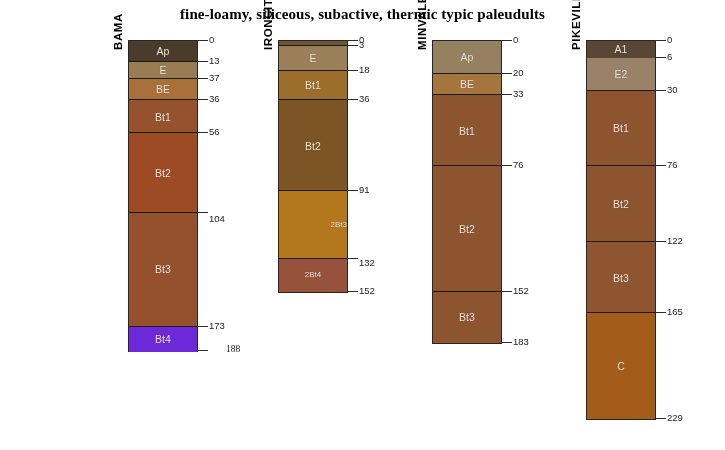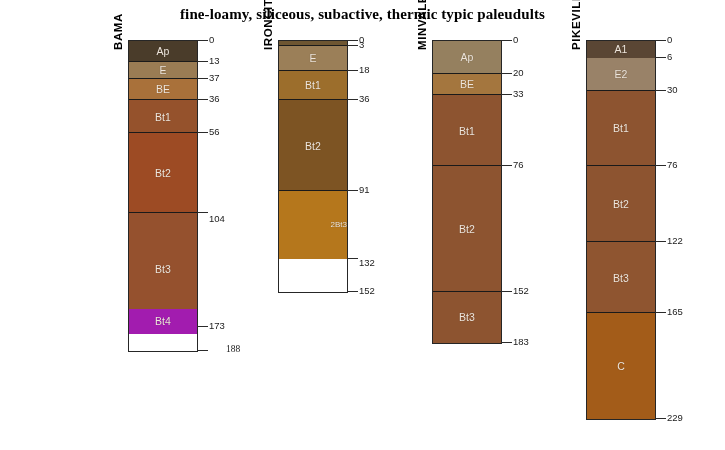--- a/index.html
+++ b/index.html
@@ -132,21 +132,21 @@
           </div>
           <div class="horizon" style="top: 59.436px; height: 33.02px; background: rgb(149, 82, 44);">
             <div class="horizon-label" style="top: 11.26px;">Bt1</div>
           </div>
           <div class="horizon" style="top: 92.456px; height: 79.248px; background: rgb(157, 75, 36);">
             <div class="horizon-label" style="top: 34.374px;">Bt2</div>
           </div>
           <div class="horizon" style="top: 171.704px; height: 113.919px; background: rgb(149, 81, 46);">
             <div class="horizon-label" style="top: 51.7095px;">Bt3</div>
           </div>
-          <div class="horizon" style="top: 268px; height: 24.765px; background: #a21caf; border-bottom: none;">
+          <div class="horizon" style="top: 286px; height: 24.765px; background: #6d28d9; border-bottom: none;">
             <div class="horizon-label" style="top: 7.1325px;">Bt4</div>
           </div>
         </div>
         <div class="depth-tick" style="left: 109px; top: 40px; width: 11px;"></div>
         <div class="depth-value" style="left: 121px; top: 35px;">0</div>
         <div class="depth-tick" style="left: 109px; top: 61.463px; width: 11px;"></div>
         <div class="depth-value" style="left: 121px; top: 56.463px;">13</div>
         <div class="depth-tick" style="left: 109px; top: 77.973px; width: 11px;"></div>
         <div class="depth-value" style="left: 121px; top: 72.973px;">37</div>
         <div class="depth-tick" style="left: 109px; top: 99.436px; width: 11px;"></div>
@@ -169,20 +169,23 @@
           </div>
           <div class="horizon" style="top: 29.718px; height: 29.718px; background: rgb(156, 110, 44);">
             <div class="horizon-label" style="top: 9.609px;">Bt1</div>
           </div>
           <div class="horizon" style="top: 59.436px; height: 90.805px; background: rgb(125, 84, 35);">
             <div class="horizon-label" style="top: 40.1525px;">Bt2</div>
           </div>
           <div class="horizon" style="top: 150.241px; height: 67.691px; background: rgb(181, 119, 28);">
             <div class="horizon-label small" style="top: 29.8455px; text-align: right;">2Bt3</div>
           </div>
+          <div class="horizon" style="top: 217.932px; height: 33.02px; background: rgb(150, 82, 59); border-bottom: none;">
+            <div class="horizon-label small" style="top: 12.51px;">2Bt4</div>
+          </div>
         </div>
         <div class="depth-tick" style="left: 109px; top: 40px; width: 11px;"></div>
         <div class="depth-value" style="left: 121px; top: 35px;">0</div>
         <div class="depth-tick" style="left: 109px; top: 44.953px; width: 11px;"></div>
         <div class="depth-value" style="left: 121px; top: 39.953px;">3</div>
         <div class="depth-tick" style="left: 109px; top: 69.718px; width: 11px;"></div>
         <div class="depth-value" style="left: 121px; top: 64.718px;">18</div>
         <div class="depth-tick" style="left: 109px; top: 99.436px; width: 11px;"></div>
         <div class="depth-value" style="left: 121px; top: 94.436px;">36</div>
         <div class="depth-tick" style="left: 109px; top: 190.241px; width: 11px;"></div>

